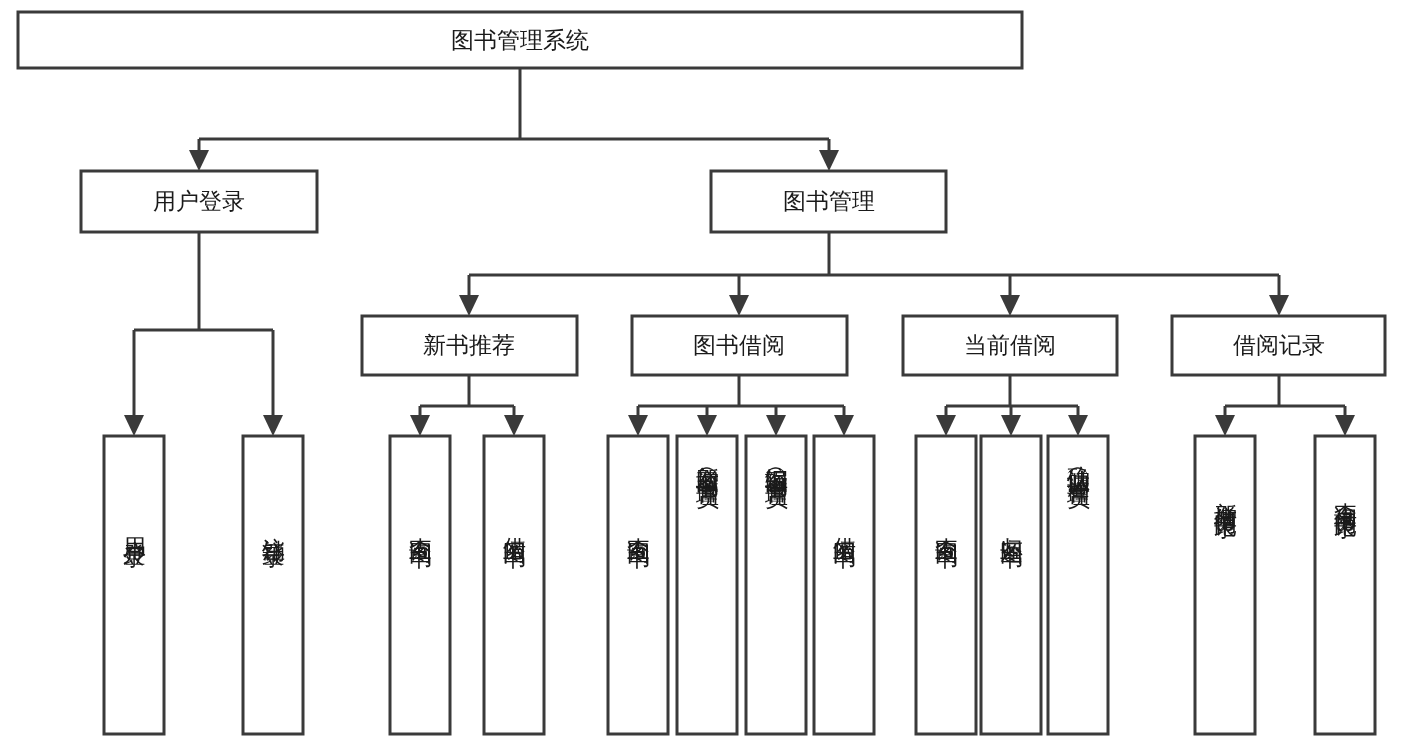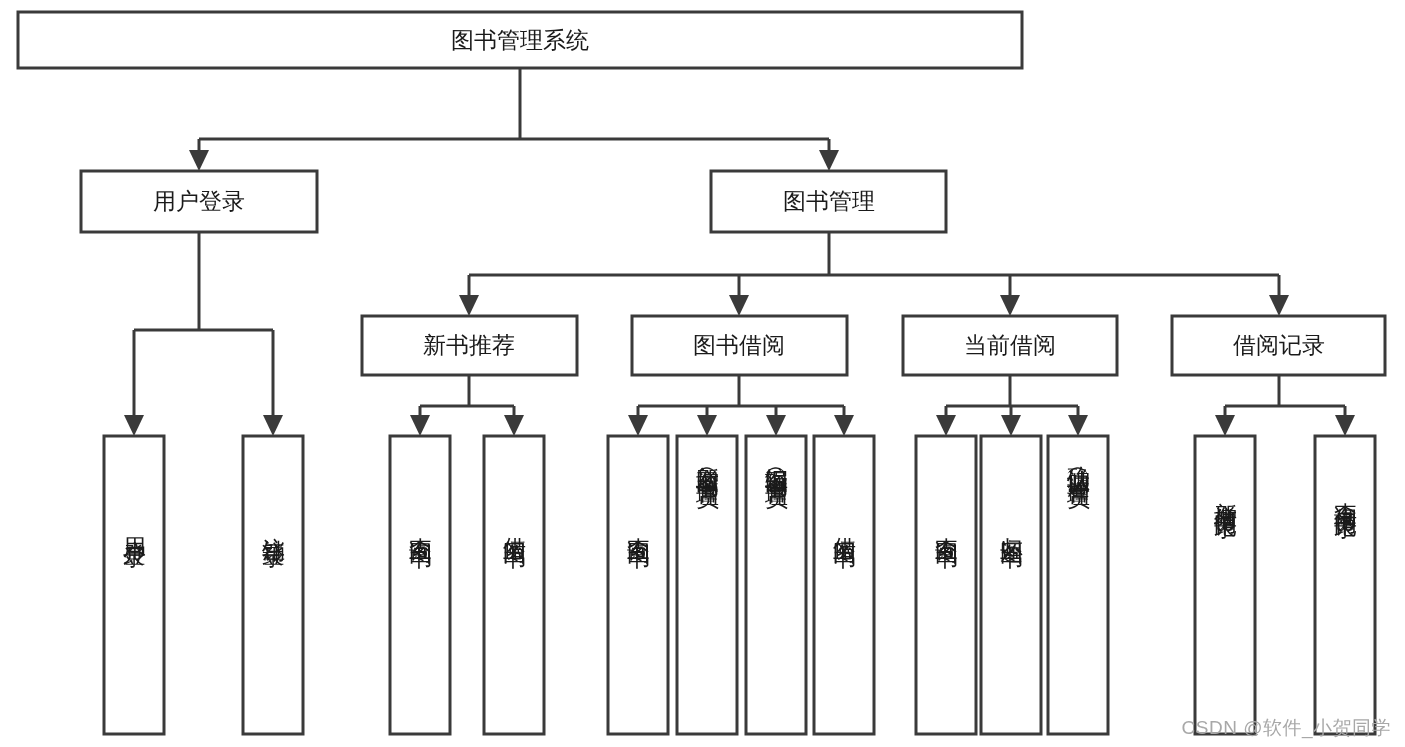--- a/index.html
+++ b/index.html
@@ -229,14 +229,13 @@
   </div>
 
   <div class="vlabel-wrap" style="left:1195px; top:436px; width:60px; height:298px;">
     <span class="vlabel-text" style="margin-top:48px;">新增借阅记录</span>
   </div>
 
   <div class="vlabel-wrap" style="left:1315px; top:436px; width:60px; height:298px;">
     <span class="vlabel-text" style="margin-top:48px;">查询借阅记录</span>
   </div>
 
-  <div class="watermark">CSDN @软件_小贺同学</div>
 </div>
 
 </body></html>

